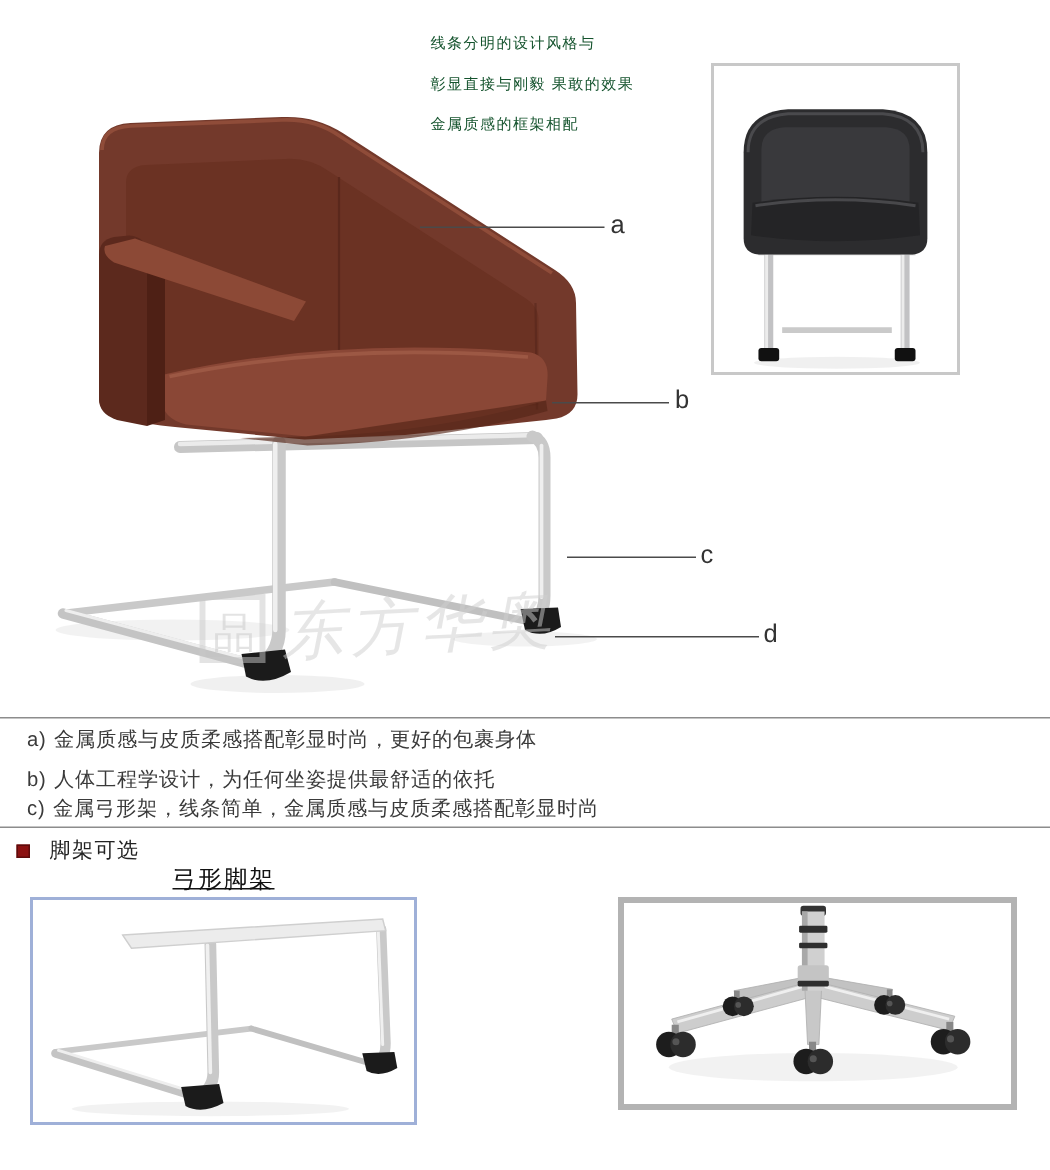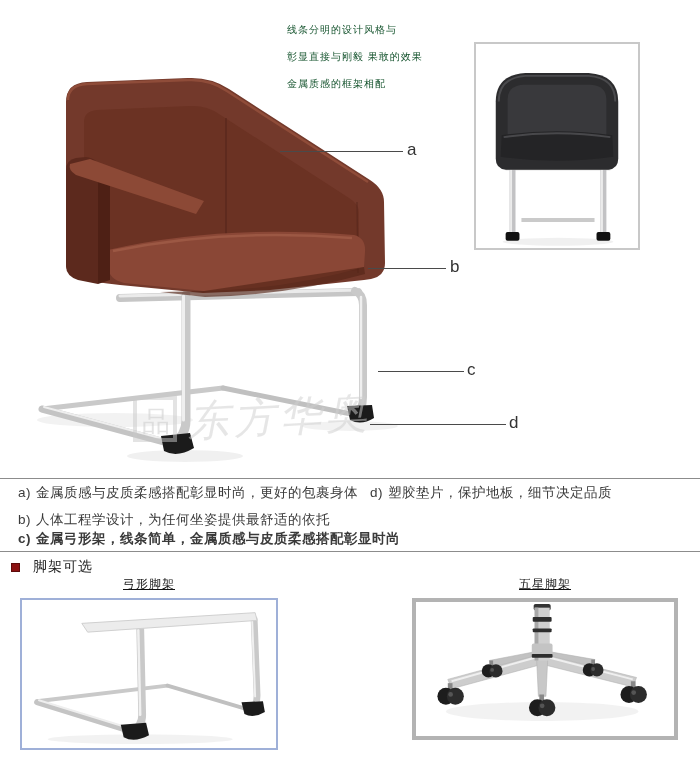--- a/index.html
+++ b/index.html
@@ -30,27 +30,27 @@
   .ll-d { left:509px; top:413px; }
   
   .divider { position:absolute; left:0; width:700px; height:1px; background:#8c8c8c; }
   .div-top { top:478px; }
   .div-bottom { top:551px; }
   
   .note { position:absolute; font-size:13.5px; color:#3a3a3a; white-space:nowrap; letter-spacing:0.5px; }
   .note .pfx { margin-right:5px; }
   .n-a { left:18px; top:484px; }
   .n-b { left:18px; top:511px; }
-  .n-c { left:18px; top:530px;font-weight:bold; }
+  .n-c { left:18px; top:530px; }
   .n-d { left:370px; top:484px; }
   
   .sec-bullet { position:absolute; left:11px; top:563px; width:9px; height:9px;
                 background:#8b1111; border:1px solid #5d0b0b; }
   .sec-title { position:absolute; left:33px; top:558px; font-size:14px; color:#222; letter-spacing:1px;text-align:center; }
-  .opt-header { position:absolute; top:576px; font-size:12px; color:#111;
+  .opt-header { position:absolute; top:576px; font-size:16px; color:#111;
                 text-align:center; text-decoration:underline; letter-spacing:1px; }
   .oh-bow  { left:20px;  width:258px; }
   .oh-star { left:412px; width:266px; }
   .opt-box { position:absolute; background:#fff; }
   .ob-bow  { left:20px;  top:598px; width:258px; height:152px; border:2px solid #9fb0d8; }
   .ob-star { left:412px; top:598px; width:266px; height:142px; border:4px solid #b3b3b3; }
   .opt-box svg { display:block; width:100%; height:100%; }
 </style>
 </head>
 <body>
@@ -146,29 +146,25 @@
 
   <div class="note n-a">
     <span class="pfx">a)</span><span>金属质感与皮质柔感搭配彰显时尚，更好的包裹身体</span>
   </div>
   <div class="note n-b">
     <span class="pfx">b)</span><span>人体工程学设计，为任何坐姿提供最舒适的依托</span>
   </div>
   <div class="note n-c">
     <span class="pfx">c)</span><span>金属弓形架，线条简单，金属质感与皮质柔感搭配彰显时尚</span>
   </div>
-  <div class="note n-d">
-    <span class="pfx">d)</span><span>塑胶垫片，保护地板，细节决定品质</span>
-  </div>
 
   <div class="sec-bullet"></div>
   <div class="sec-title">脚架可选</div>
 
   <div class="opt-header oh-bow">弓形脚架</div>
-  <div class="opt-header oh-star">五星脚架</div>
 
   <div class="opt-box ob-bow">
     <svg viewBox="0 0 258 152">
       <ellipse cx="120" cy="143" rx="95" ry="5" fill="#000" opacity="0.05"></ellipse>
       <g fill="none" stroke-linecap="round">
         <path d="M14,104 L148,88" stroke="#c9c9c9" stroke-width="4"></path>
         <path d="M148,88 L233,113" stroke="#c0c0c0" stroke-width="4"></path>
         <path d="M111,135 L14,105" stroke="#c4c4c4" stroke-width="6"></path>
         <path d="M110,132 L16,103" stroke="#eeeeee" stroke-width="2"></path>
         <path d="M120,30 L122,118 Q122,130 111,135" stroke="#c9c9c9" stroke-width="8"></path>

